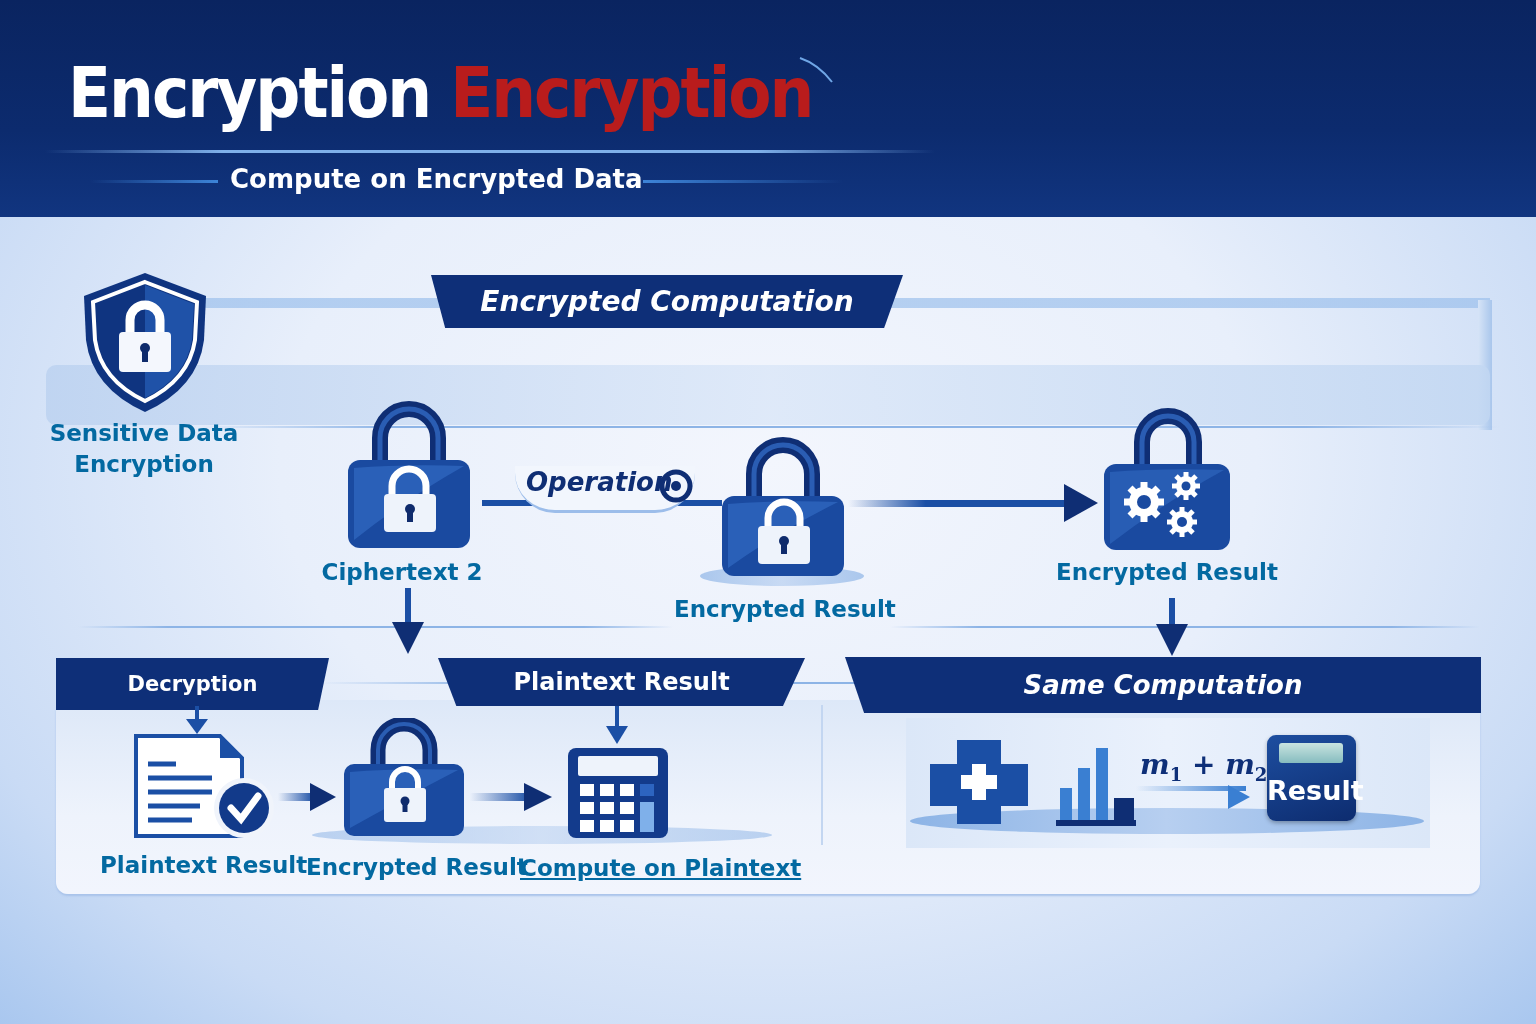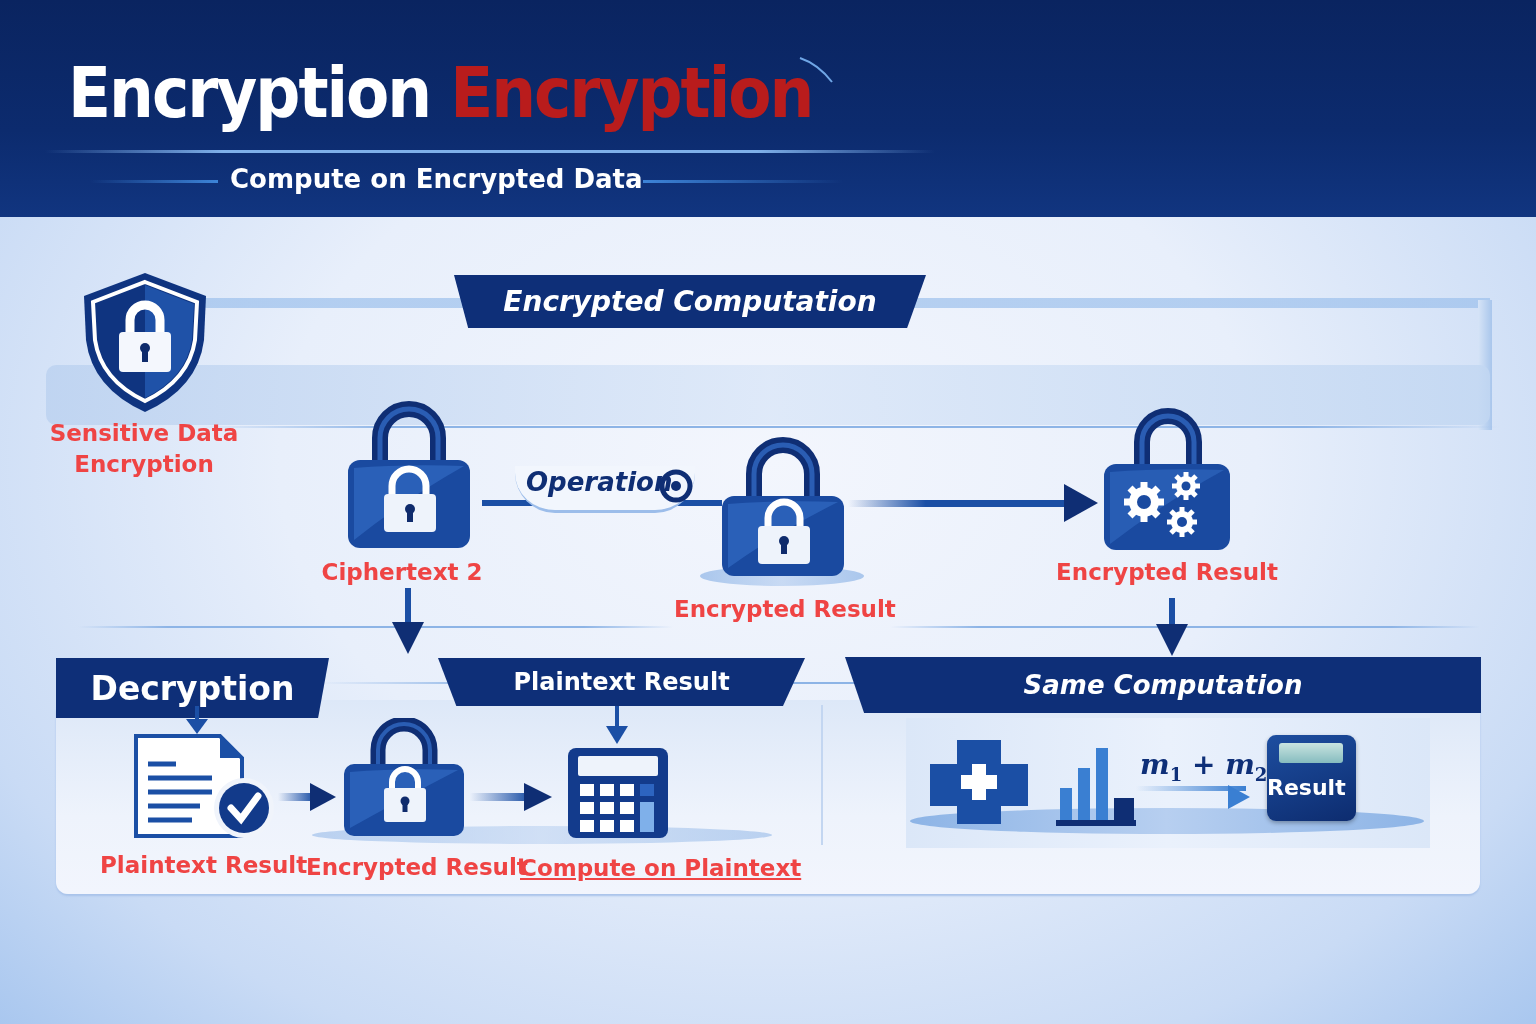--- a/index.html
+++ b/index.html
@@ -21,37 +21,37 @@
   .upper-band{left:46px;top:365px;width:1444px;height:60px;border-radius:10px;
     background:linear-gradient(90deg,#bcd2f0 0%,#dbe7f8 50%,#c2d7f2 100%);opacity:.85;}
   .upper-line{left:200px;top:298px;width:1290px;height:10px;background:linear-gradient(90deg,#9cc0ec,#9cc0ec);opacity:.7;}
   .upper-right{left:1478px;top:300px;width:14px;height:130px;background:linear-gradient(90deg,#d6e4f7,#a9c6ec);}
   .thin-line{height:2px;background:linear-gradient(90deg,rgba(100,150,220,0),#8db4e6 15%,#8db4e6 85%,rgba(100,150,220,0));}
   .lower-panel{left:56px;top:700px;width:1424px;height:194px;border-radius:12px;
     background:linear-gradient(180deg,#dde8f8 0%,#eef3fc 60%,#f2f5fd 100%);
     box-shadow:0 2px 2px #a9c3ea;}
   .banner{background:#0e2f78;color:#fff;font-weight:bold;font-style:italic;white-space:nowrap;
     display:flex;align-items:center;justify-content:center;}
-  .banner-main{left:454px;top:275px;width:472px;height:53px;font-size:28px;
+  .banner-main{left:431px;top:275px;width:472px;height:53px;font-size:28px;
     clip-path:polygon(0 0,100% 0,96% 100%,3% 100%);}
-  .banner-dec{left:56px;top:658px;width:273px;height:60px;font-size:33px;font-style:normal;
+  .banner-dec{left:56px;top:658px;width:273px;height:52px;font-size:21px;font-style:normal;
     clip-path:polygon(0 0,100% 0,96% 100%,0 100%);}
   .banner-plain{left:438px;top:658px;width:367px;height:48px;font-size:24px;font-style:normal;
     clip-path:polygon(0 0,100% 0,94% 100%,5% 100%);}
   .banner-same{left:845px;top:657px;width:636px;height:56px;font-size:26px;
     clip-path:polygon(0 0,100% 0,100% 100%,3% 100%);}
-  .label{color:#ef4444;font-weight:bold;white-space:nowrap;text-align:center;}
+  .label{color:#0369a1;font-weight:bold;white-space:nowrap;text-align:center;}
   .lbl-lg{font-size:23px;}
   .divider-v{left:821px;top:705px;width:2px;height:140px;background:#c3d6f1;}
   .same-box{left:906px;top:718px;width:524px;height:130px;background:linear-gradient(90deg,#dbe7f8,#eaf1fc,#dbe7f8);}
   .ellipse{border-radius:50%;background:linear-gradient(90deg,#8db4e6,#b7cff0,#8db4e6);}
   .result-box{left:1267px;top:735px;width:89px;height:86px;border-radius:9px;
     background:linear-gradient(160deg,#1d4ea0,#0d2c6f);box-shadow:0 2px 4px rgba(0,0,0,.3);}
   .result-screen{left:12px;top:8px;width:64px;height:20px;border-radius:3px;background:linear-gradient(180deg,#c9e4e0,#86bcbf);}
-  .result-text{left:0;top:40px;width:89px;color:#fff;font-weight:bold;font-size:22px;}
+  .result-text{left:0;top:40px;width:89px;text-align:center;color:#fff;font-weight:bold;font-size:27px;}
   .formula{left:1140px;top:748px;font-size:28px;font-style:italic;font-weight:bold;color:#0e2f78;white-space:nowrap;font-family:"DejaVu Serif",serif;}
   .formula sub{font-size:18px;font-style:normal;}
 </style>
 </head>
 <body>
 
 <div class="abs header"></div>
 <div class="abs title">
   <span>Encryption</span>
   <span class="accent">Encryption</span>

